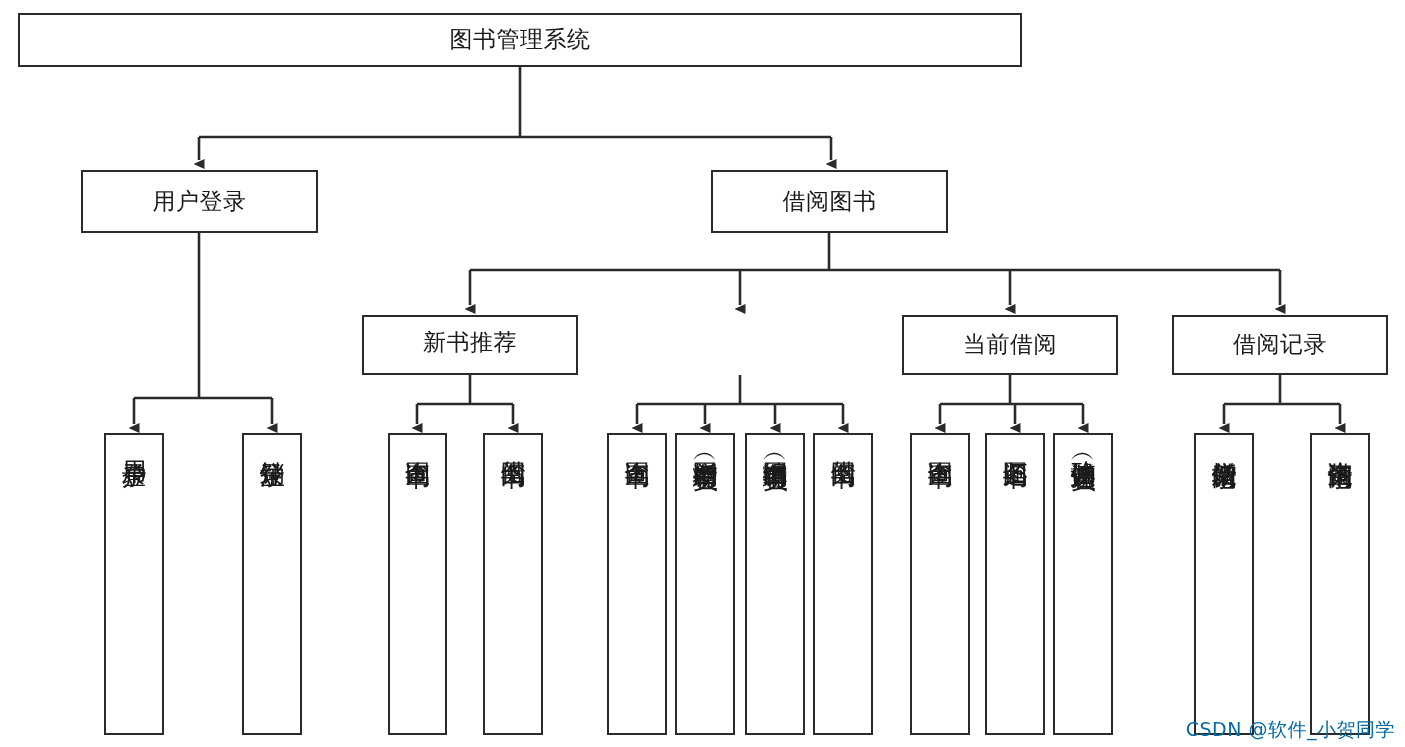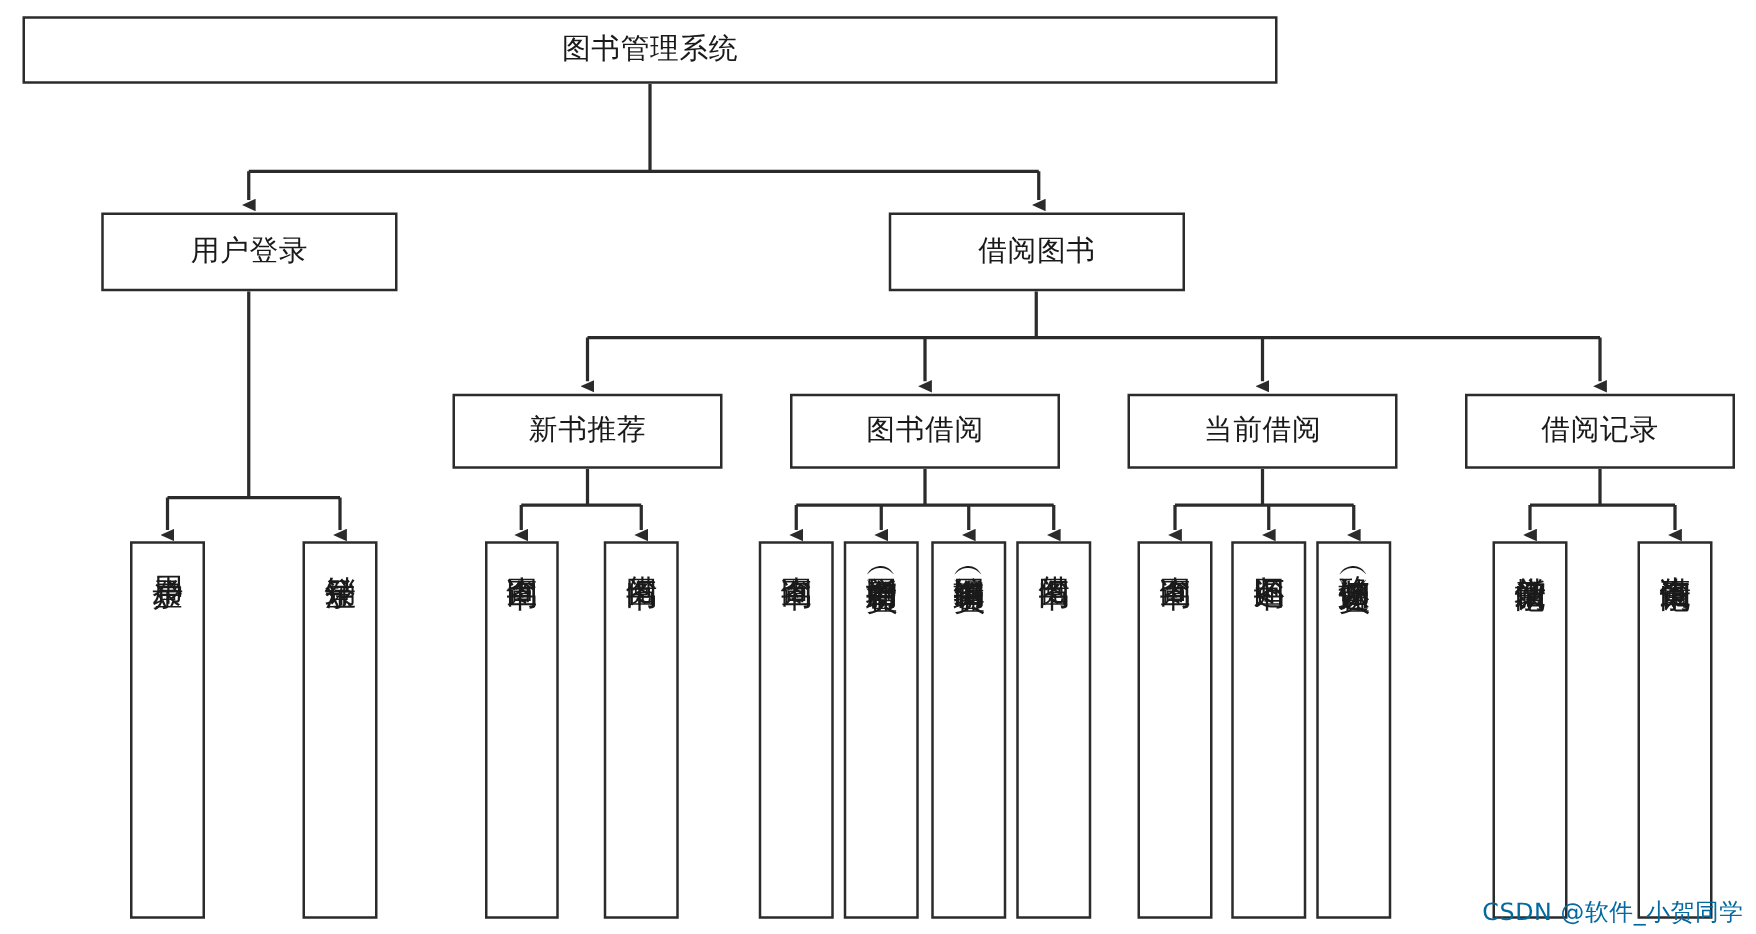--- a/index.html
+++ b/index.html
@@ -129,25 +129,22 @@
     <span class="hlabel">图书管理系统</span>
   </div>
 
   <div class="node h" style="left:81px; top:170px; width:237px; height:63px;">
     <span class="hlabel">用户登录</span>
   </div>
   <div class="node h" style="left:711px; top:170px; width:237px; height:63px;">
     <span class="hlabel">借阅图书</span>
   </div>
 
-  <div class="node h" style="left:362px; top:315px; width:216px; height:60px;">
+  <div class="node h" style="left:362px; top:315px; width:216px; height:60px;font-family:Liberation Mono, monospace;">
     <span class="hlabel">新书推荐</span>
-  </div>
-  <div class="node h" style="left:632px; top:315px; width:216px; height:60px;">
-    <span class="hlabel">图书借阅</span>
   </div>
   <div class="node h" style="left:1172px; top:315px; width:216px; height:60px;">
     <span class="hlabel">借阅记录</span>
   </div>
   <div class="node h" style="left:902px; top:315px; width:216px; height:60px;">
     <span class="hlabel">当前借阅</span>
   </div>
 
   <div class="node v" style="left:104px; top:433px; width:60px; height:302px;">
     <span class="vlabel">用户登录</span>

